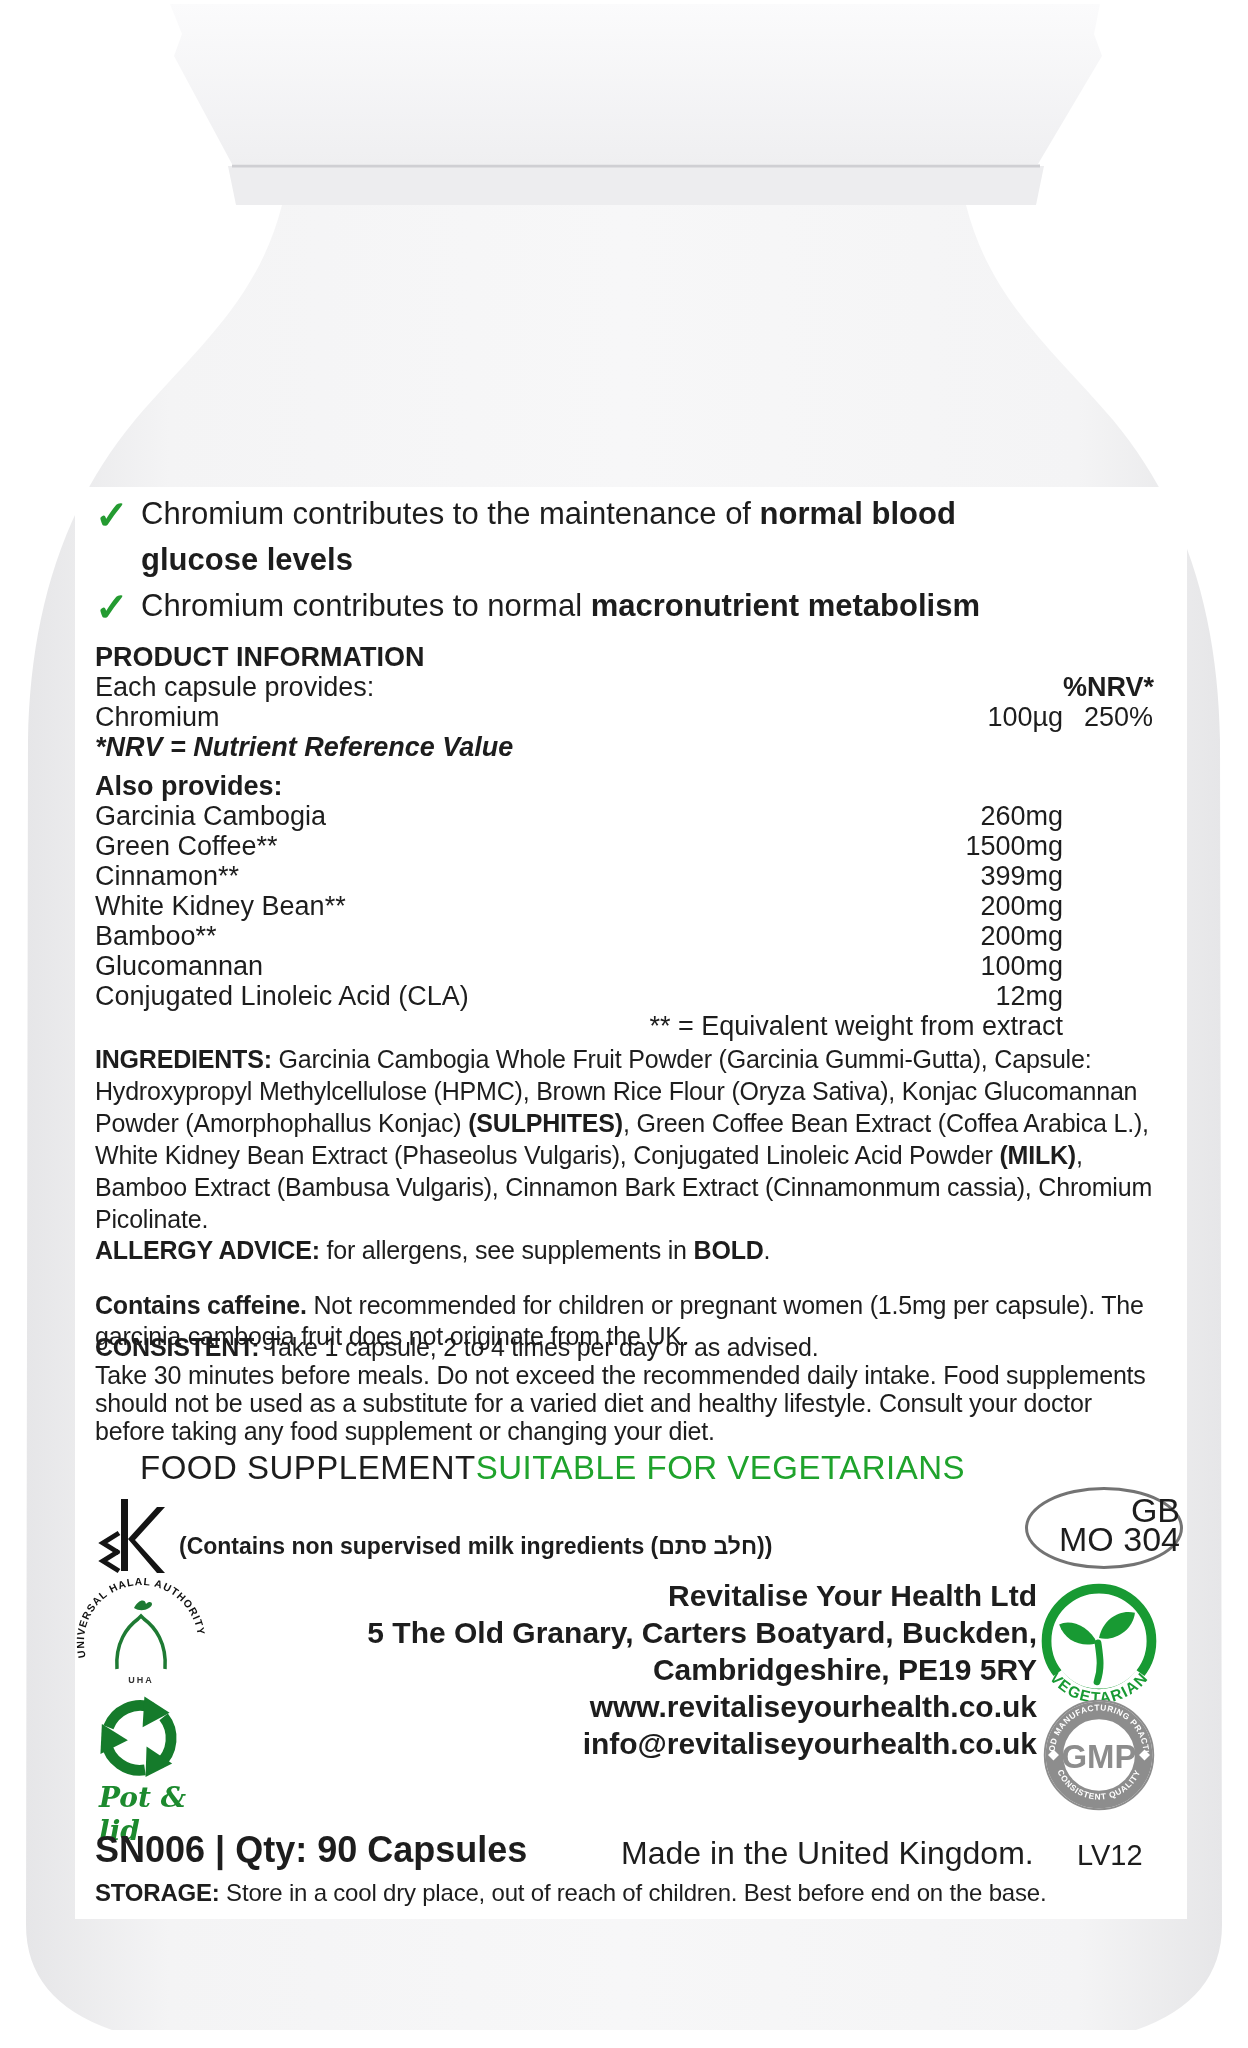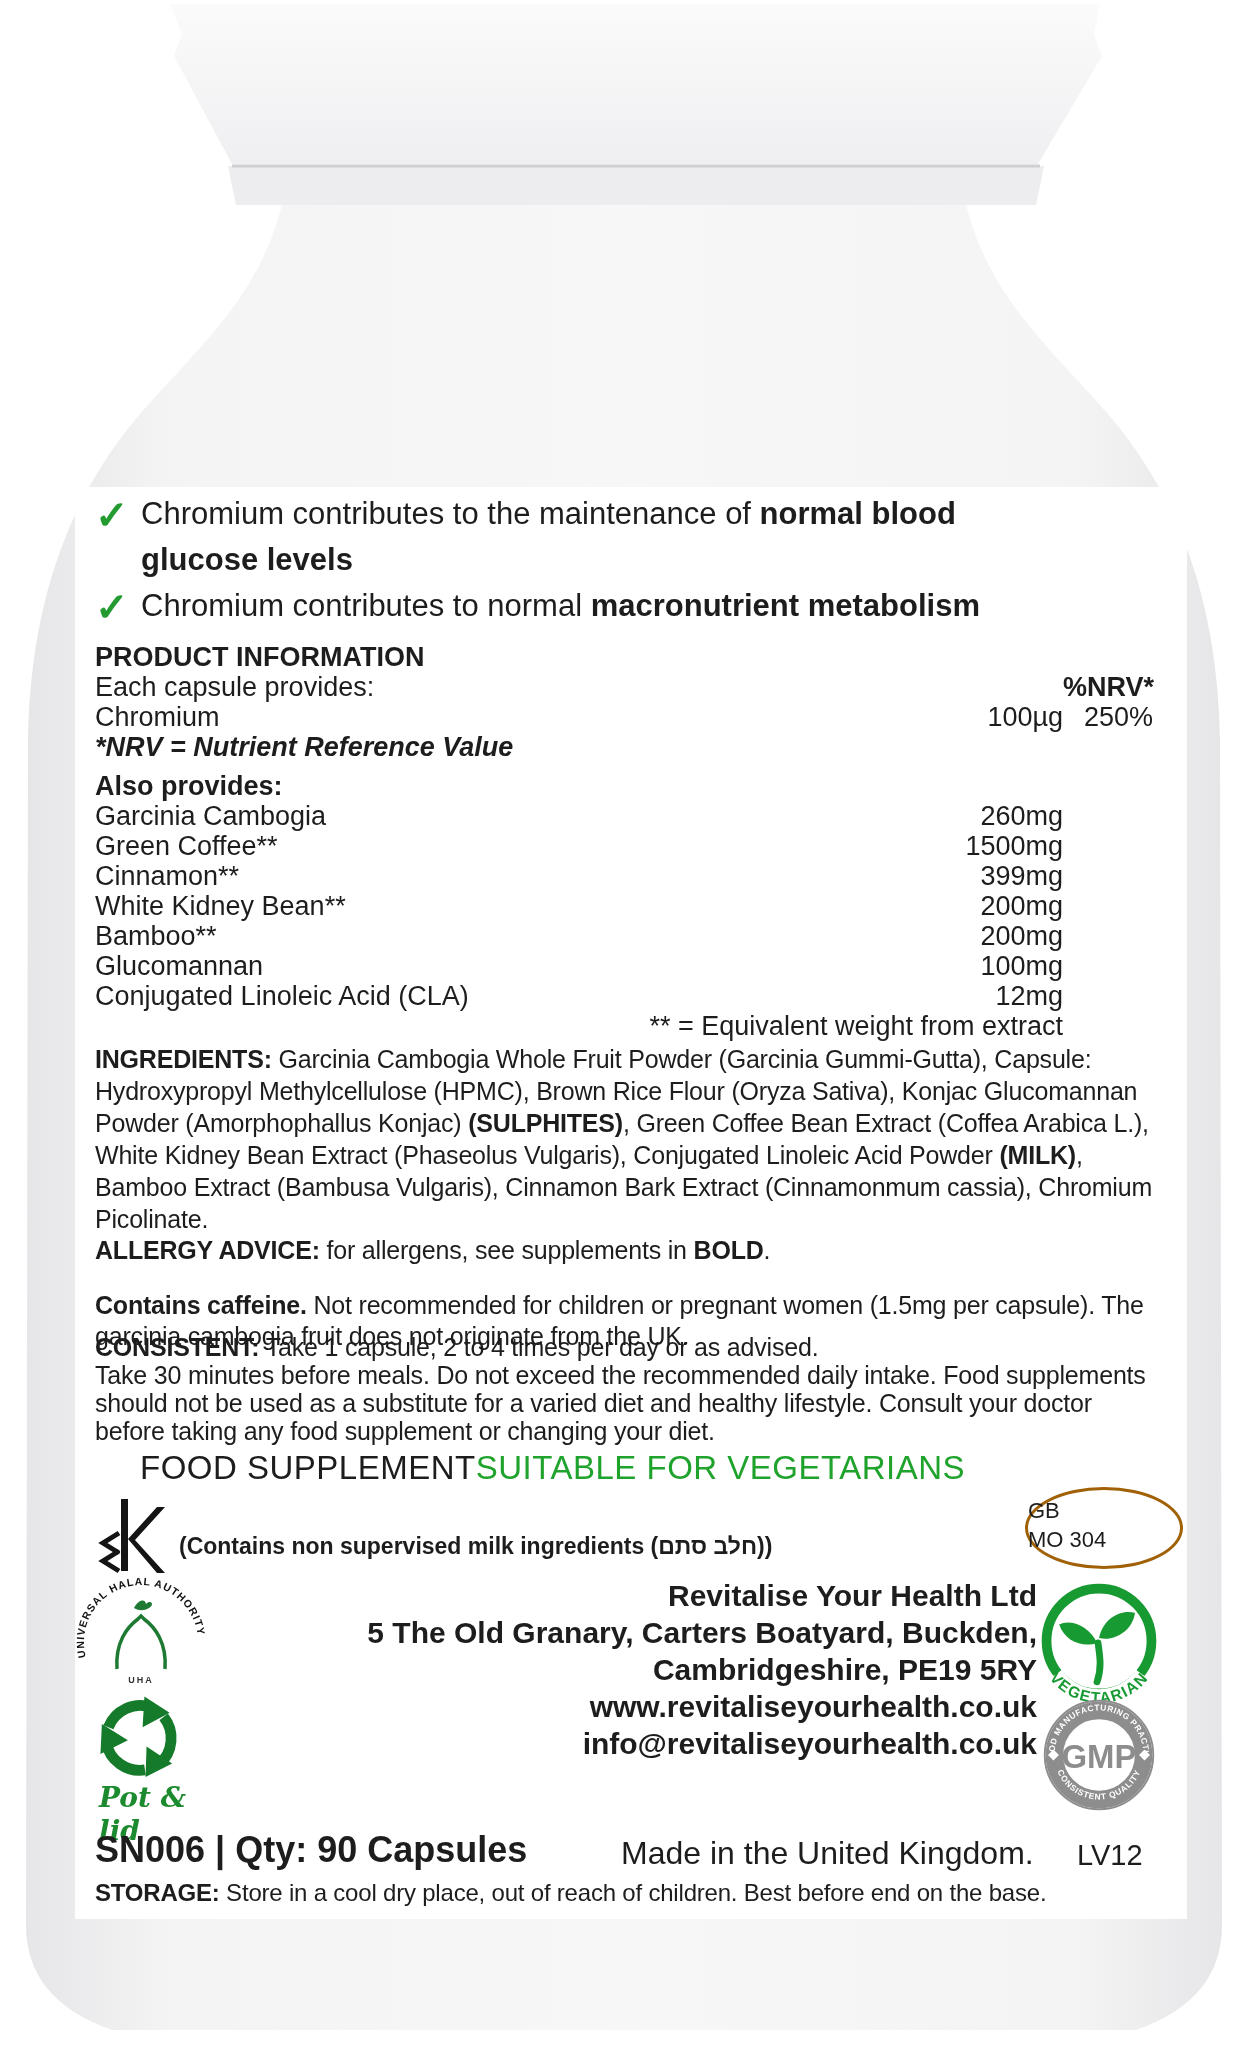--- a/index.html
+++ b/index.html
@@ -40,22 +40,22 @@
             font-size:33px;padding-left:45px;padding-right:8px;letter-spacing:0.5px;}
   .supp-veg{color:#1fa32c;}
 
   
   .kosher-icon{position:absolute;left:16px;top:1006px;}
   .kosher-note{position:absolute;left:104px;top:1018px;font-size:23px;font-weight:bold;margin-top:28px;}
   .hebrew{unicode-bidi:isolate;direction:rtl;}
 
   
   .oval{position:absolute;left:950px;top:1000px;width:152px;height:70px;
-        border:3px solid #a16207;border-radius:50%;text-align:left;
-        font-size:22px;line-height:29px;padding-top:6px;}
+        border:3px solid #737373;border-radius:50%;text-align:right;
+        font-size:34px;line-height:29px;padding-top:6px;}
 
   
   .halal-logo{position:absolute;left:0px;top:1082px;}
   .address{position:absolute;left:150px;right:150px;top:1090px;text-align:right;
            font-weight:bold;font-size:30px;line-height:37px;}
   .veg-logo{position:absolute;left:956px;top:1086px;}
   .gmp-logo{position:absolute;left:962px;top:1206px;}
   .recycle-logo{position:absolute;left:14px;top:1206px;}
   .potlid{position:absolute;left:0px;top:1294px;width:135px;text-align:left;
           font-family:"DejaVu Serif",serif;font-style:italic;font-weight:bold;

